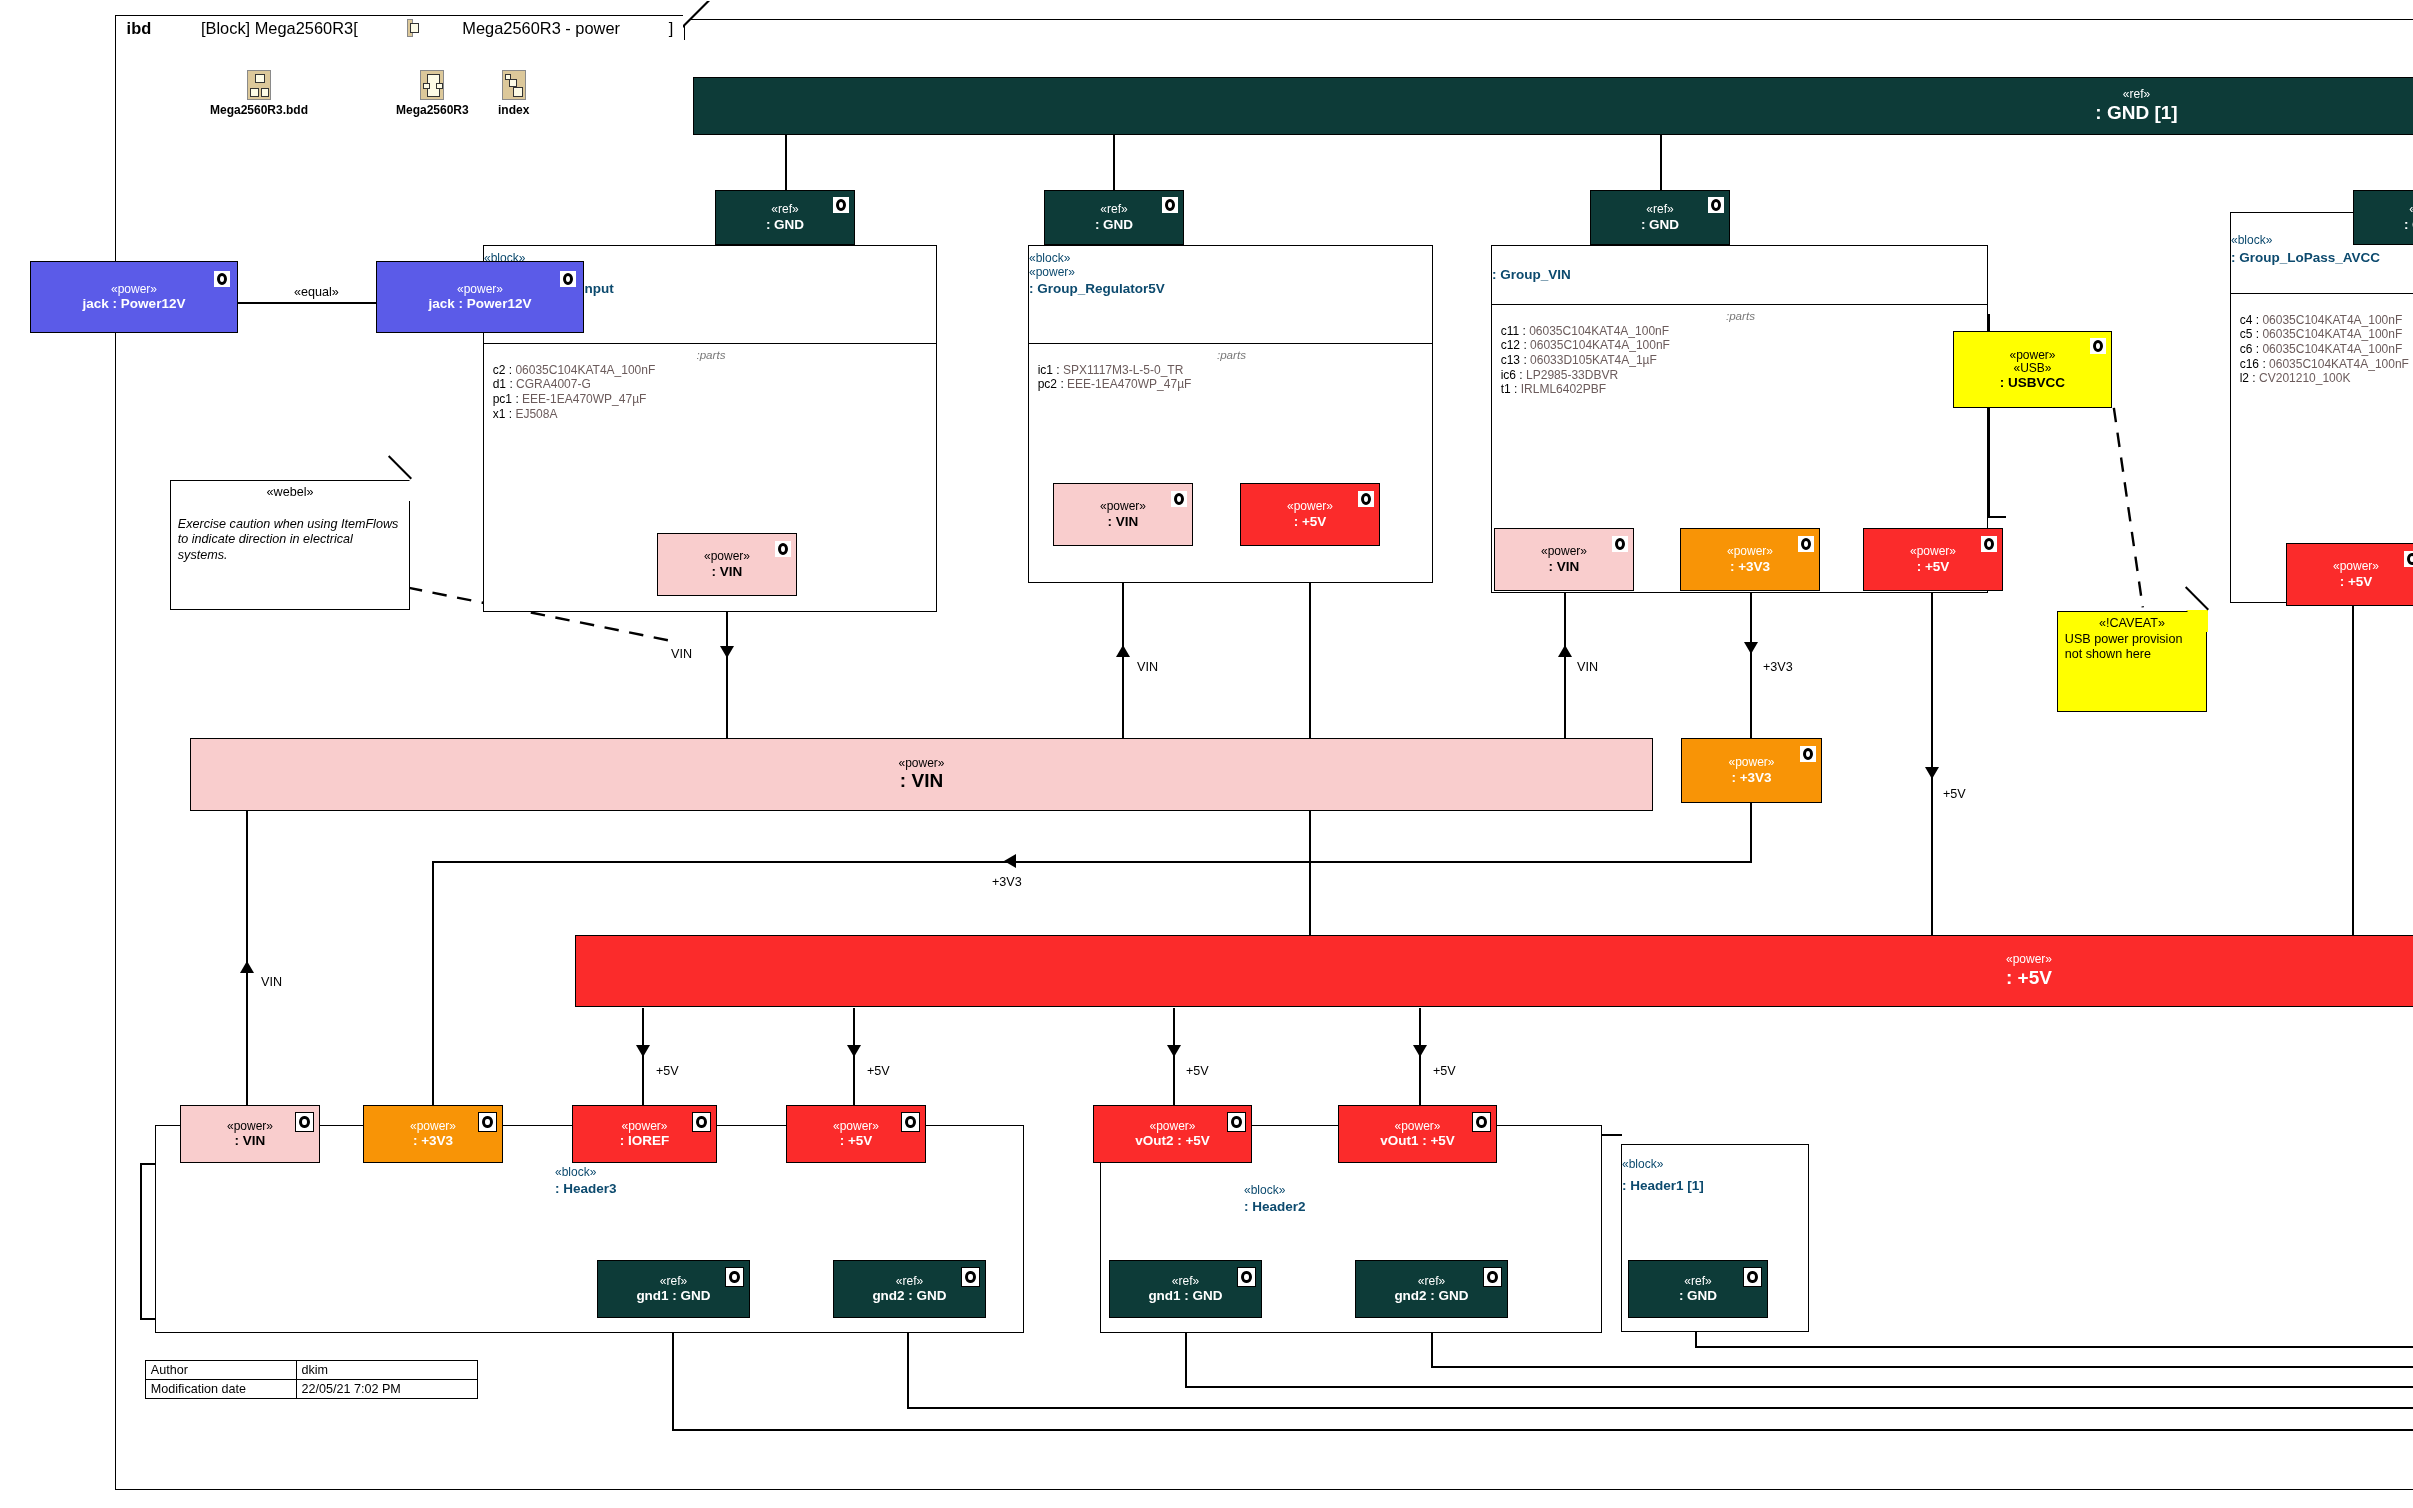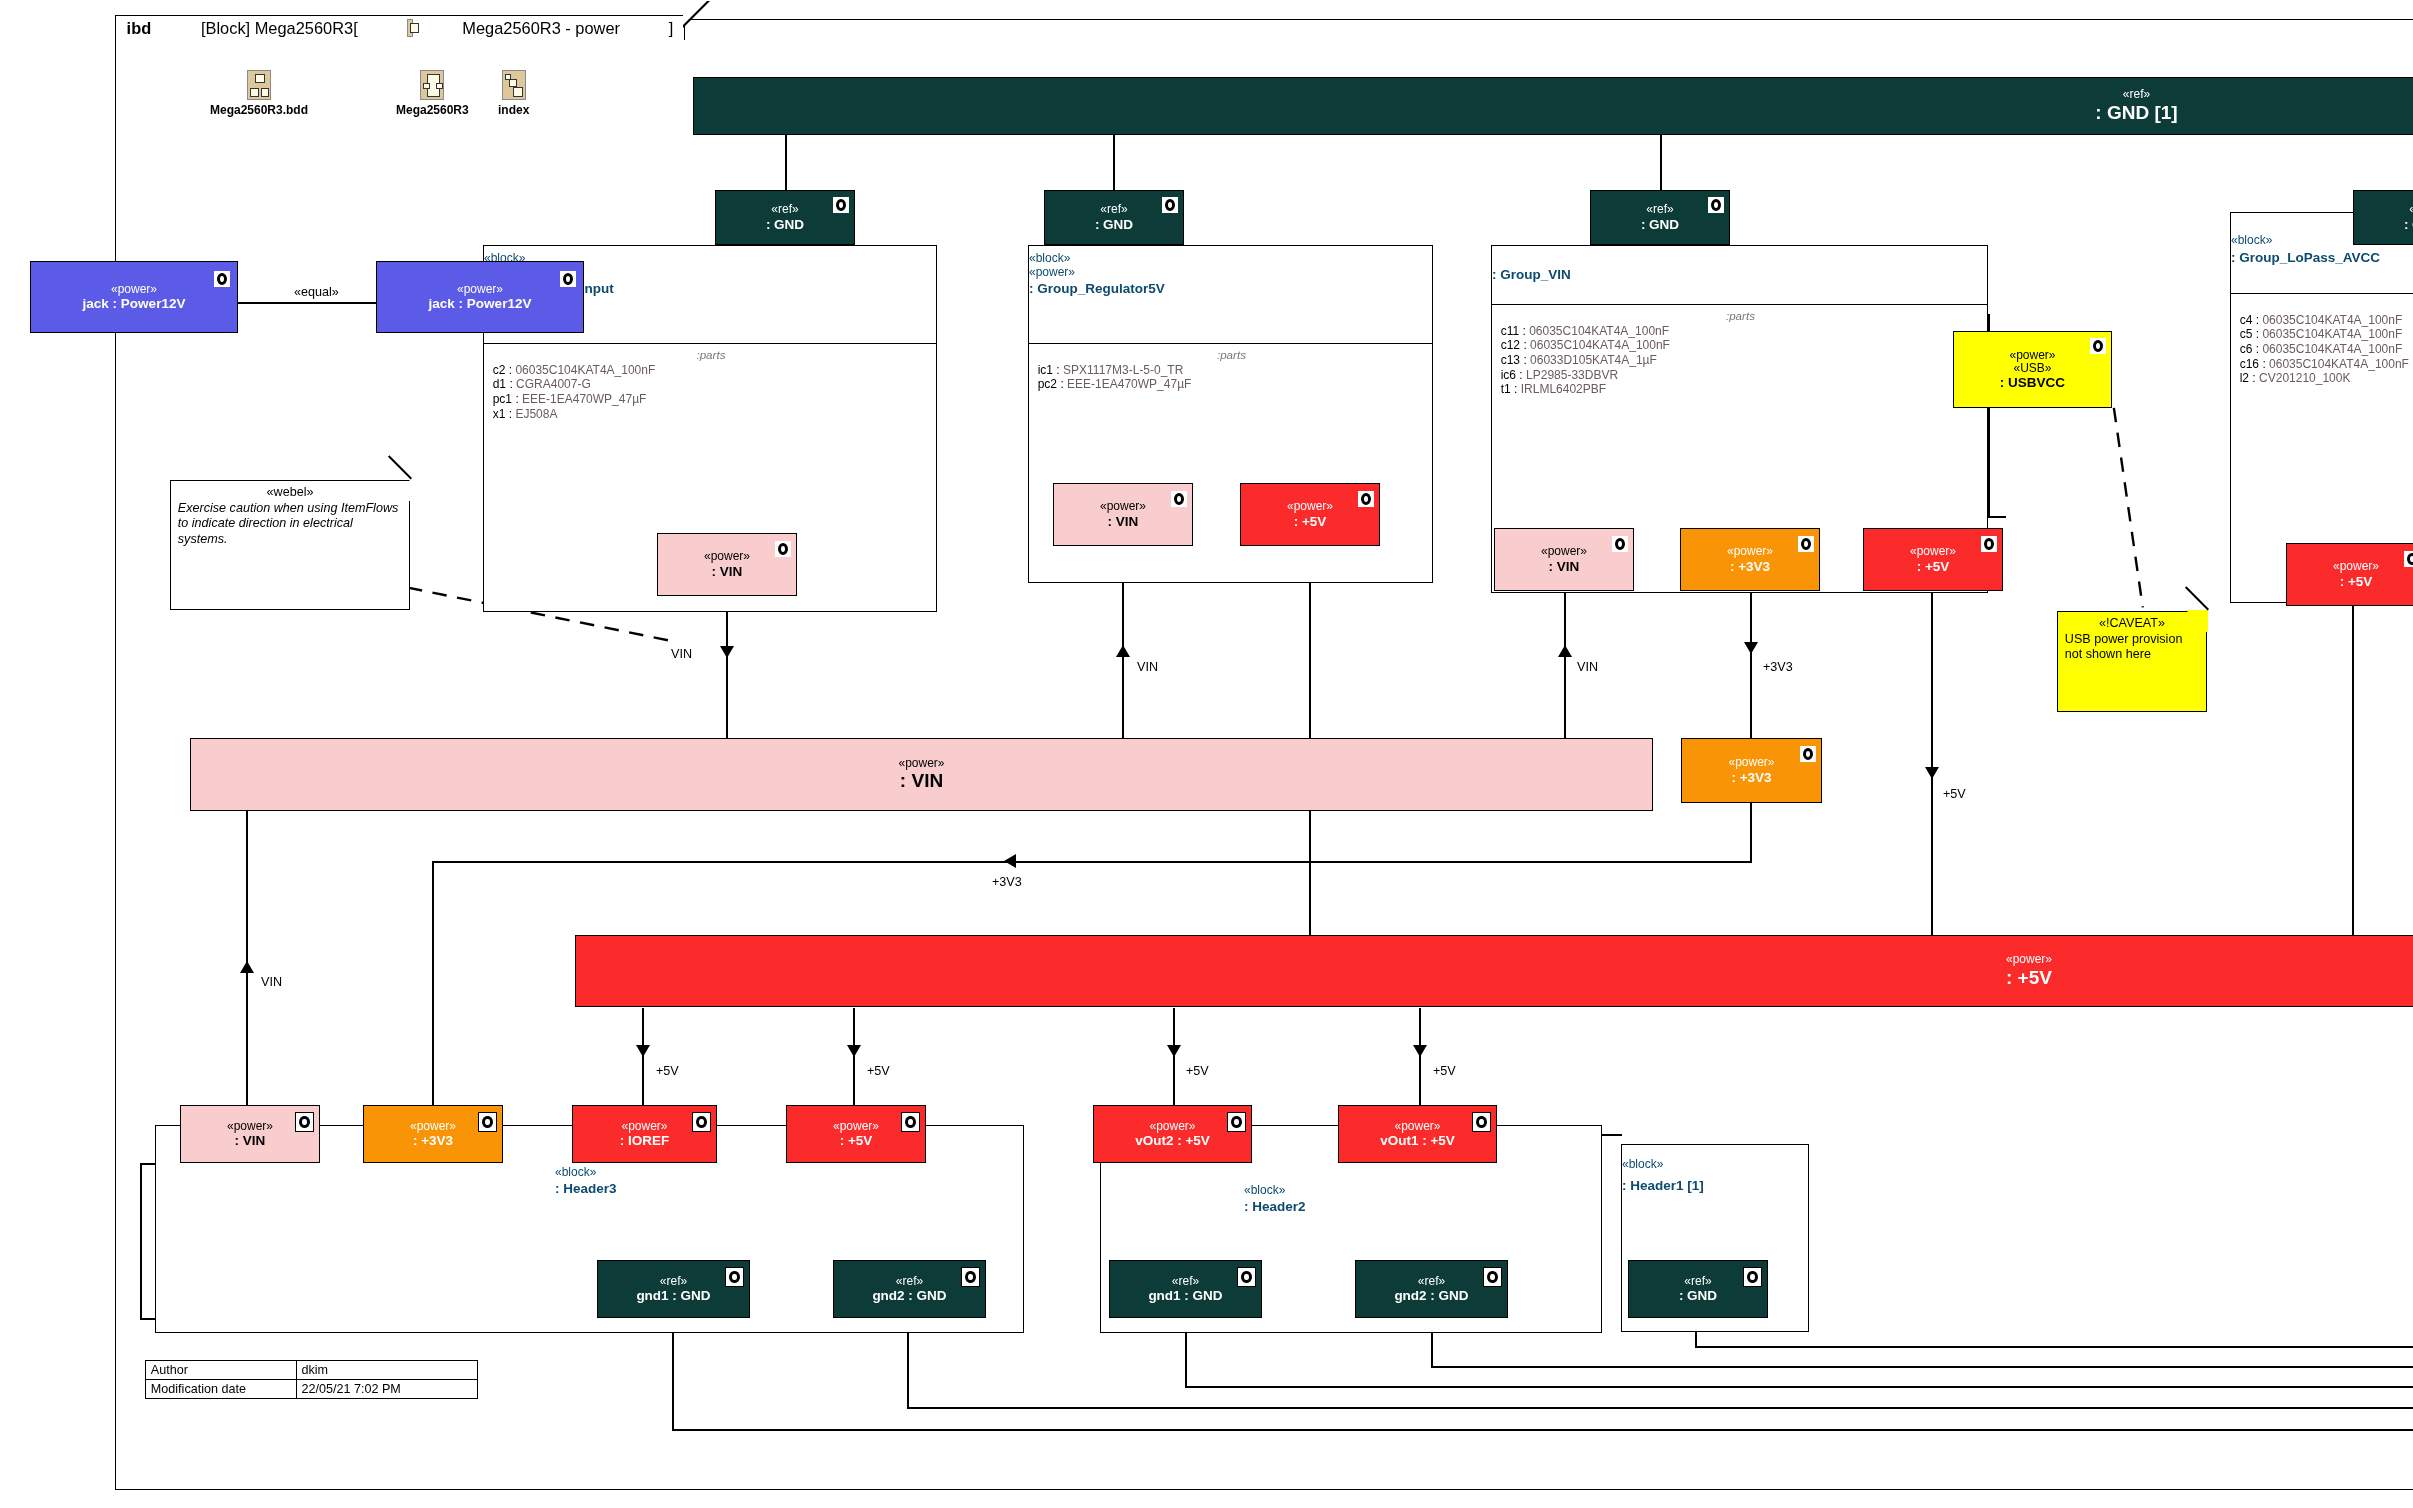--- a/index.html
+++ b/index.html
@@ -301,21 +301,21 @@
   <div class="port c-5v" style="left:2286px;top:543px;width:140px;height:63px;">
     <span class="ster">«power»</span>
     <span class="nm">: +5V</span>
     <span class="ring" style="right:4.8px;top:6.8px;">
         <i></i>
       </span>
   </div>
 
   <div class="note" style="left:170px;top:480px;width:240px;height:130px;">
     <span class="ster">«webel»</span>
-    <span class="bodytx" style="display:block;margin-top:0;">Exercise caution when using ItemFlows to indicate direction in electrical systems.</span>
+    <span class="bodytx" style="display:block;margin-top:16px;">Exercise caution when using ItemFlows to indicate direction in electrical systems.</span>
     <span style="position:absolute;top:-1.9px;right:-1.9px;width:0;height:0;border-left:22px solid transparent;border-bottom:22px solid #fff;"></span>
     <span style="position:absolute;top:-2.9px;right:-2.9px;width:32px;height:1.9px;background:#000;transform:rotate(45deg);transform-origin:right top;"></span>
   </div>
   <svg class="dash" style="left:405px;top:570px;width:299px;height:97px;" viewBox="0 0 620 200" width="299" height="97">
     <line x1="6" y1="36" x2="560" y2="148" stroke="#000" stroke-width="5" stroke-dasharray="30,22"></line>
   </svg>
 
   <div class="bus c-vin" style="left:190px;top:738px;width:1463px;height:73px;">
     <span class="ster">«power»</span>
     <span class="nm">: VIN</span>

